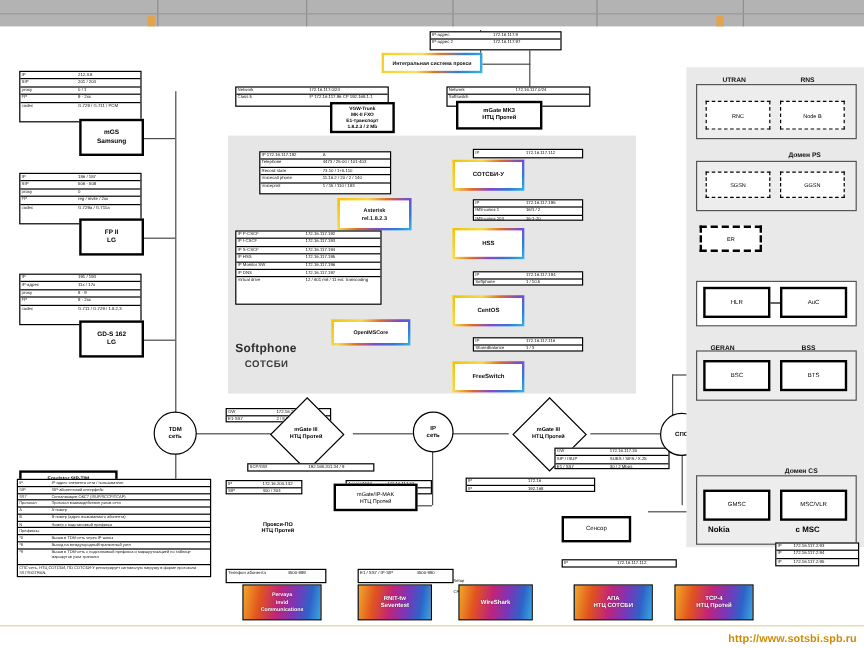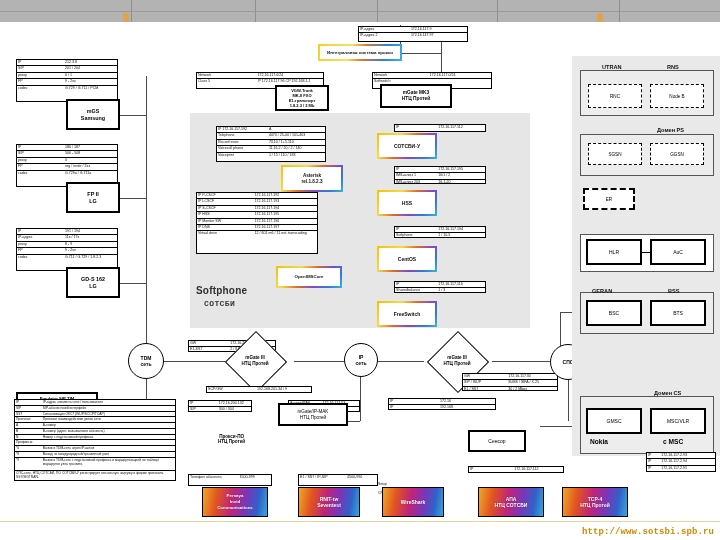--- a/index.html
+++ b/index.html
@@ -75,23 +75,23 @@
   .legend{position:absolute;font-size:3.3px;line-height:1.45;color:#111;}
   .legend .row{display:flex;border-bottom:1px solid #000;padding:0 1px;white-space:nowrap;overflow:hidden;}
   .legend .row:last-child{border-bottom:none;}
   .legend .a{flex:0 0 17%;overflow:hidden;}
   .legend .b{flex:1;overflow:hidden;}
 
   .ftxt{position:absolute;font-size:3.4px;line-height:1.4;color:#111;white-space:nowrap;}
   .lbl{position:absolute;font-size:5.4px;color:#000;font-weight:bold;}
   .lblb{position:absolute;font-size:6.6px;color:#000;font-weight:bold;}
   .xen1{position:absolute;font-size:10px;font-weight:bold;color:#2f2f2f;letter-spacing:.2px;}
-  .xen2{position:absolute;font-size:8px;font-weight:bold;color:#3a3a3a;letter-spacing:.4px;font-family:Liberation Mono, monospace;}
-
-  .url{position:absolute;right:6px;bottom:3px;font-family:Liberation Mono, monospace;
+  .xen2{position:absolute;font-size:8px;font-weight:bold;color:#3a3a3a;letter-spacing:.4px;}
+
+  .url{position:absolute;right:6px;bottom:3px;font-family:Liberation Sans, sans-serif;
        font-weight:bold;font-size:9px;color:#d08a00;letter-spacing:.1px;padding-left:24px;}
   .urlline{position:absolute;left:0;bottom:18px;width:720px;height:1px;background:#e6d49a;}
 
   .grp{position:absolute;border:1.4px solid #555;background:#ededed;}
   .grp-ttl{position:absolute;font-size:5.6px;font-weight:bold;color:#111;}
   .shade{position:absolute;background:#e6e6e6;}
 </style>
 </head>
 <body>
 

